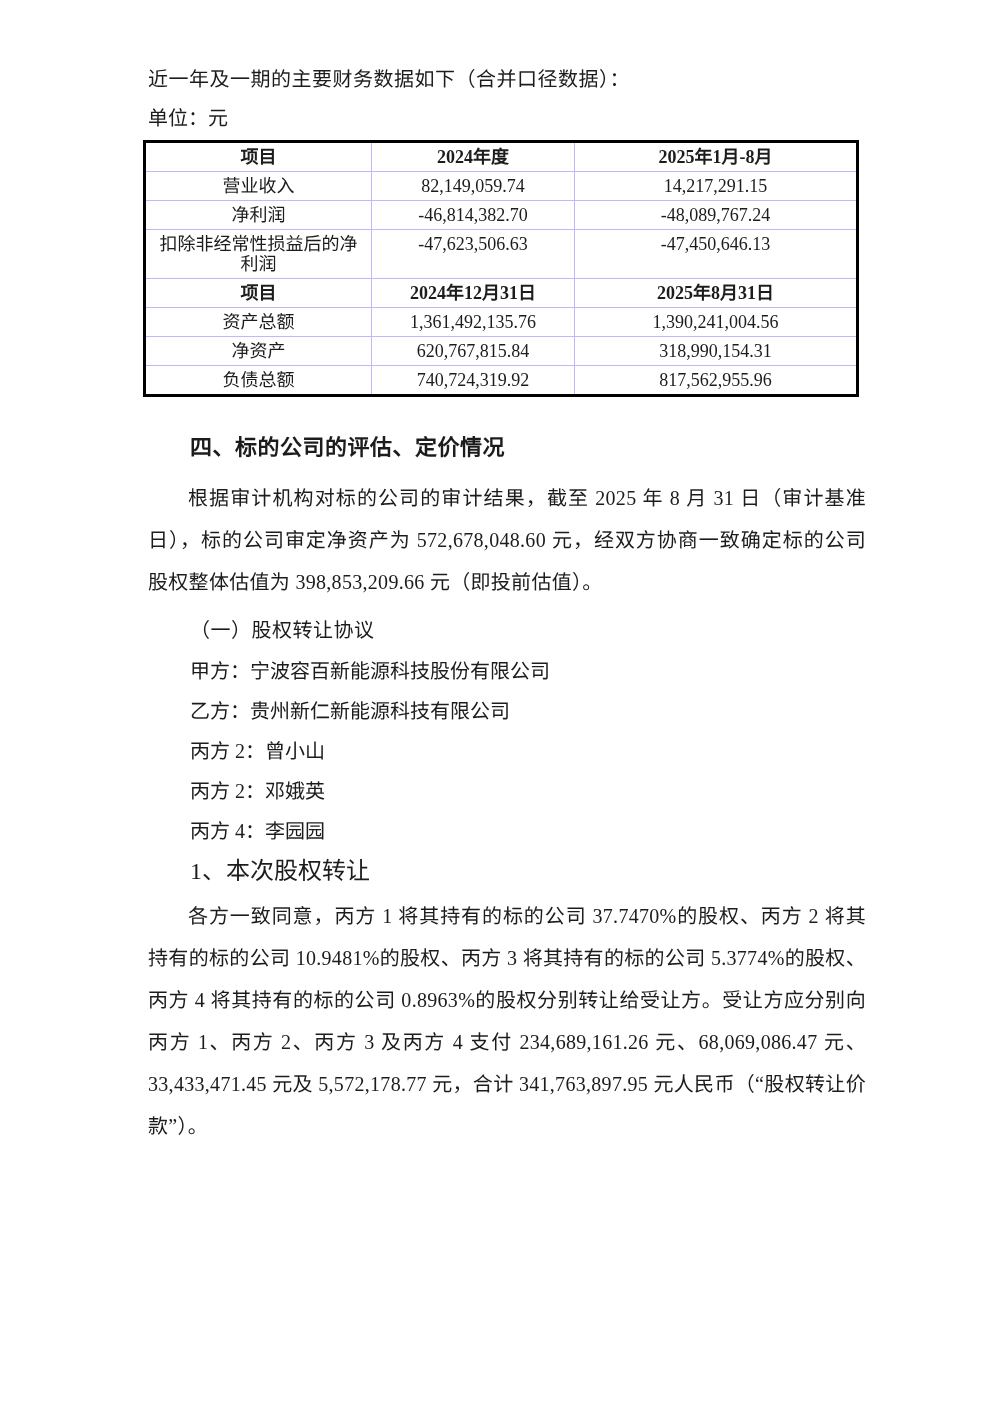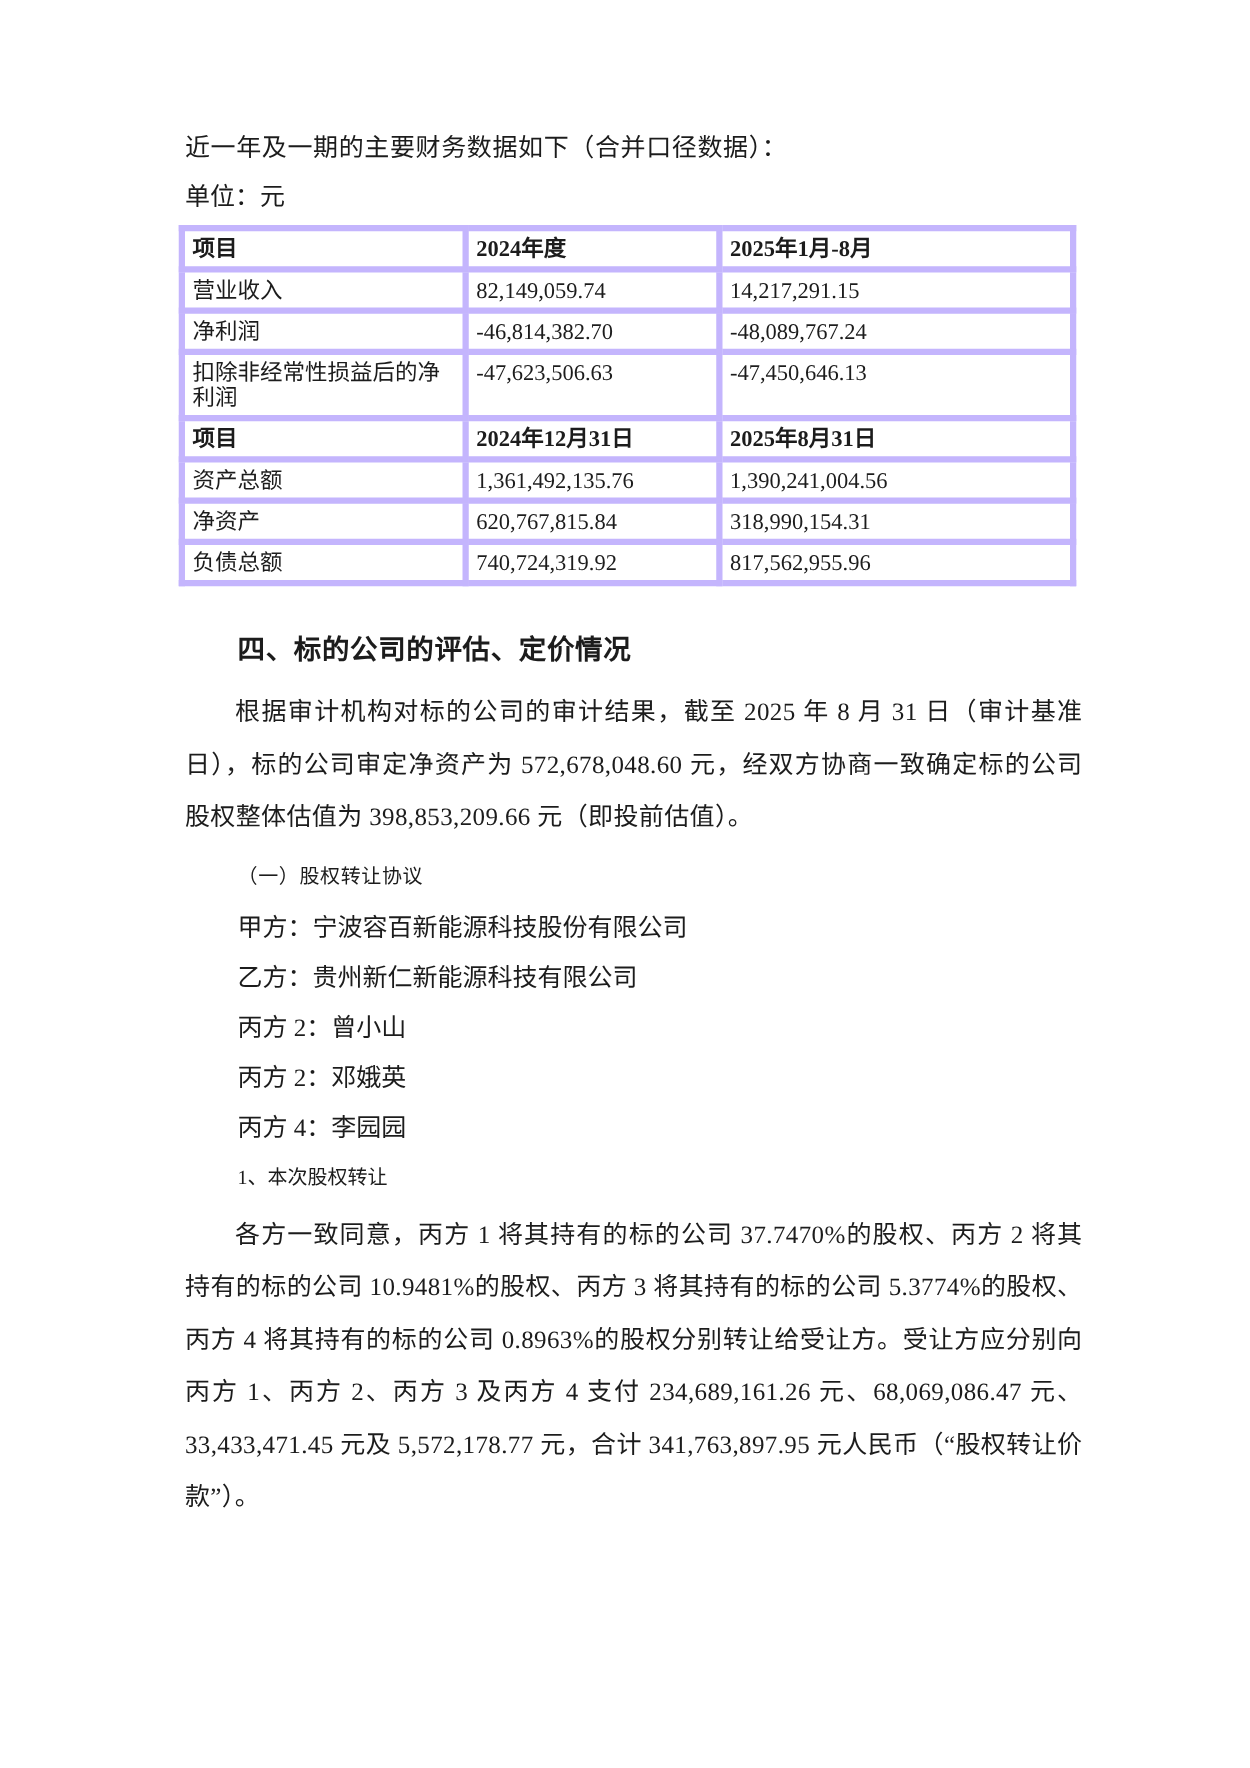--- a/index.html
+++ b/index.html
@@ -9,21 +9,21 @@
     height: 1414px;
     font-family: "Liberation Serif", "DejaVu Serif", serif;
     color: #1c1c1c;
     overflow: hidden;
   }
   .page {
     position: relative;
     width: 1000px;
     height: 1076px;
     background: #ffffff;
-    padding-top: 106px;
+    padding-top: 66px;
     font-family: Liberation Serif, serif;
   }
   .intro {
     margin: 0 134px 0 148px;
     font-size: 20px;
     line-height: 26px;
     letter-spacing: 0.5px;
   }
   .unit-row {
     margin: 13px 134px 0 148px;
@@ -33,22 +33,22 @@
   }
   table.fin-table {
     margin: 9px 0 0 143px;
     width: 713px;
     border-collapse: collapse;
     border: 3px solid #000000;
     font-size: 18px;
     table-layout: fixed;
   }
   table.fin-table td {
-    border: 5px solid #c4b5fd;
-    text-align: left;
+    border: 1px solid #c4b5fd;
+    text-align: center;
     vertical-align: top;
     padding: 4px 6px;
     line-height: 20px;
   }
   table.fin-table col.c1 { width: 227px; }
   table.fin-table col.c2 { width: 203px; }
   table.fin-table col.c3 { width: 283px; }
   tr.hdr td { font-weight: bold; }
   .h-section {
     margin: 38px 134px 0 190px;
@@ -62,32 +62,32 @@
     font-size: 20px;
     line-height: 42px;
     text-indent: 2em;
     text-align: justify;
     text-justify: inter-ideograph;
     letter-spacing: 0.3px;
   }
   .h-section.h5 { margin-top: 30px; }
   .sub-heading {
     margin: 14px 134px 0 190px;
-    font-size: 16px;
+    font-size: 20px;
     line-height: 26px;
     letter-spacing: 0.5px;
   }
   .party-list {
     margin: 8px 134px 0 190px;
     font-size: 20px;
   }
   .party-list div { line-height: 40px; }
   .item-heading {
     margin: 0 134px 0 190px;
-    font-size: 16px;
+    font-size: 24px;
     line-height: 40px;
   }
   .para.p5 { margin-top: 4px; }
 </style>
 </head>
 <body>
 
 <div class="page">
 
   <div class="intro">近一年及一期的主要财务数据如下（合并口径数据）：</div>

